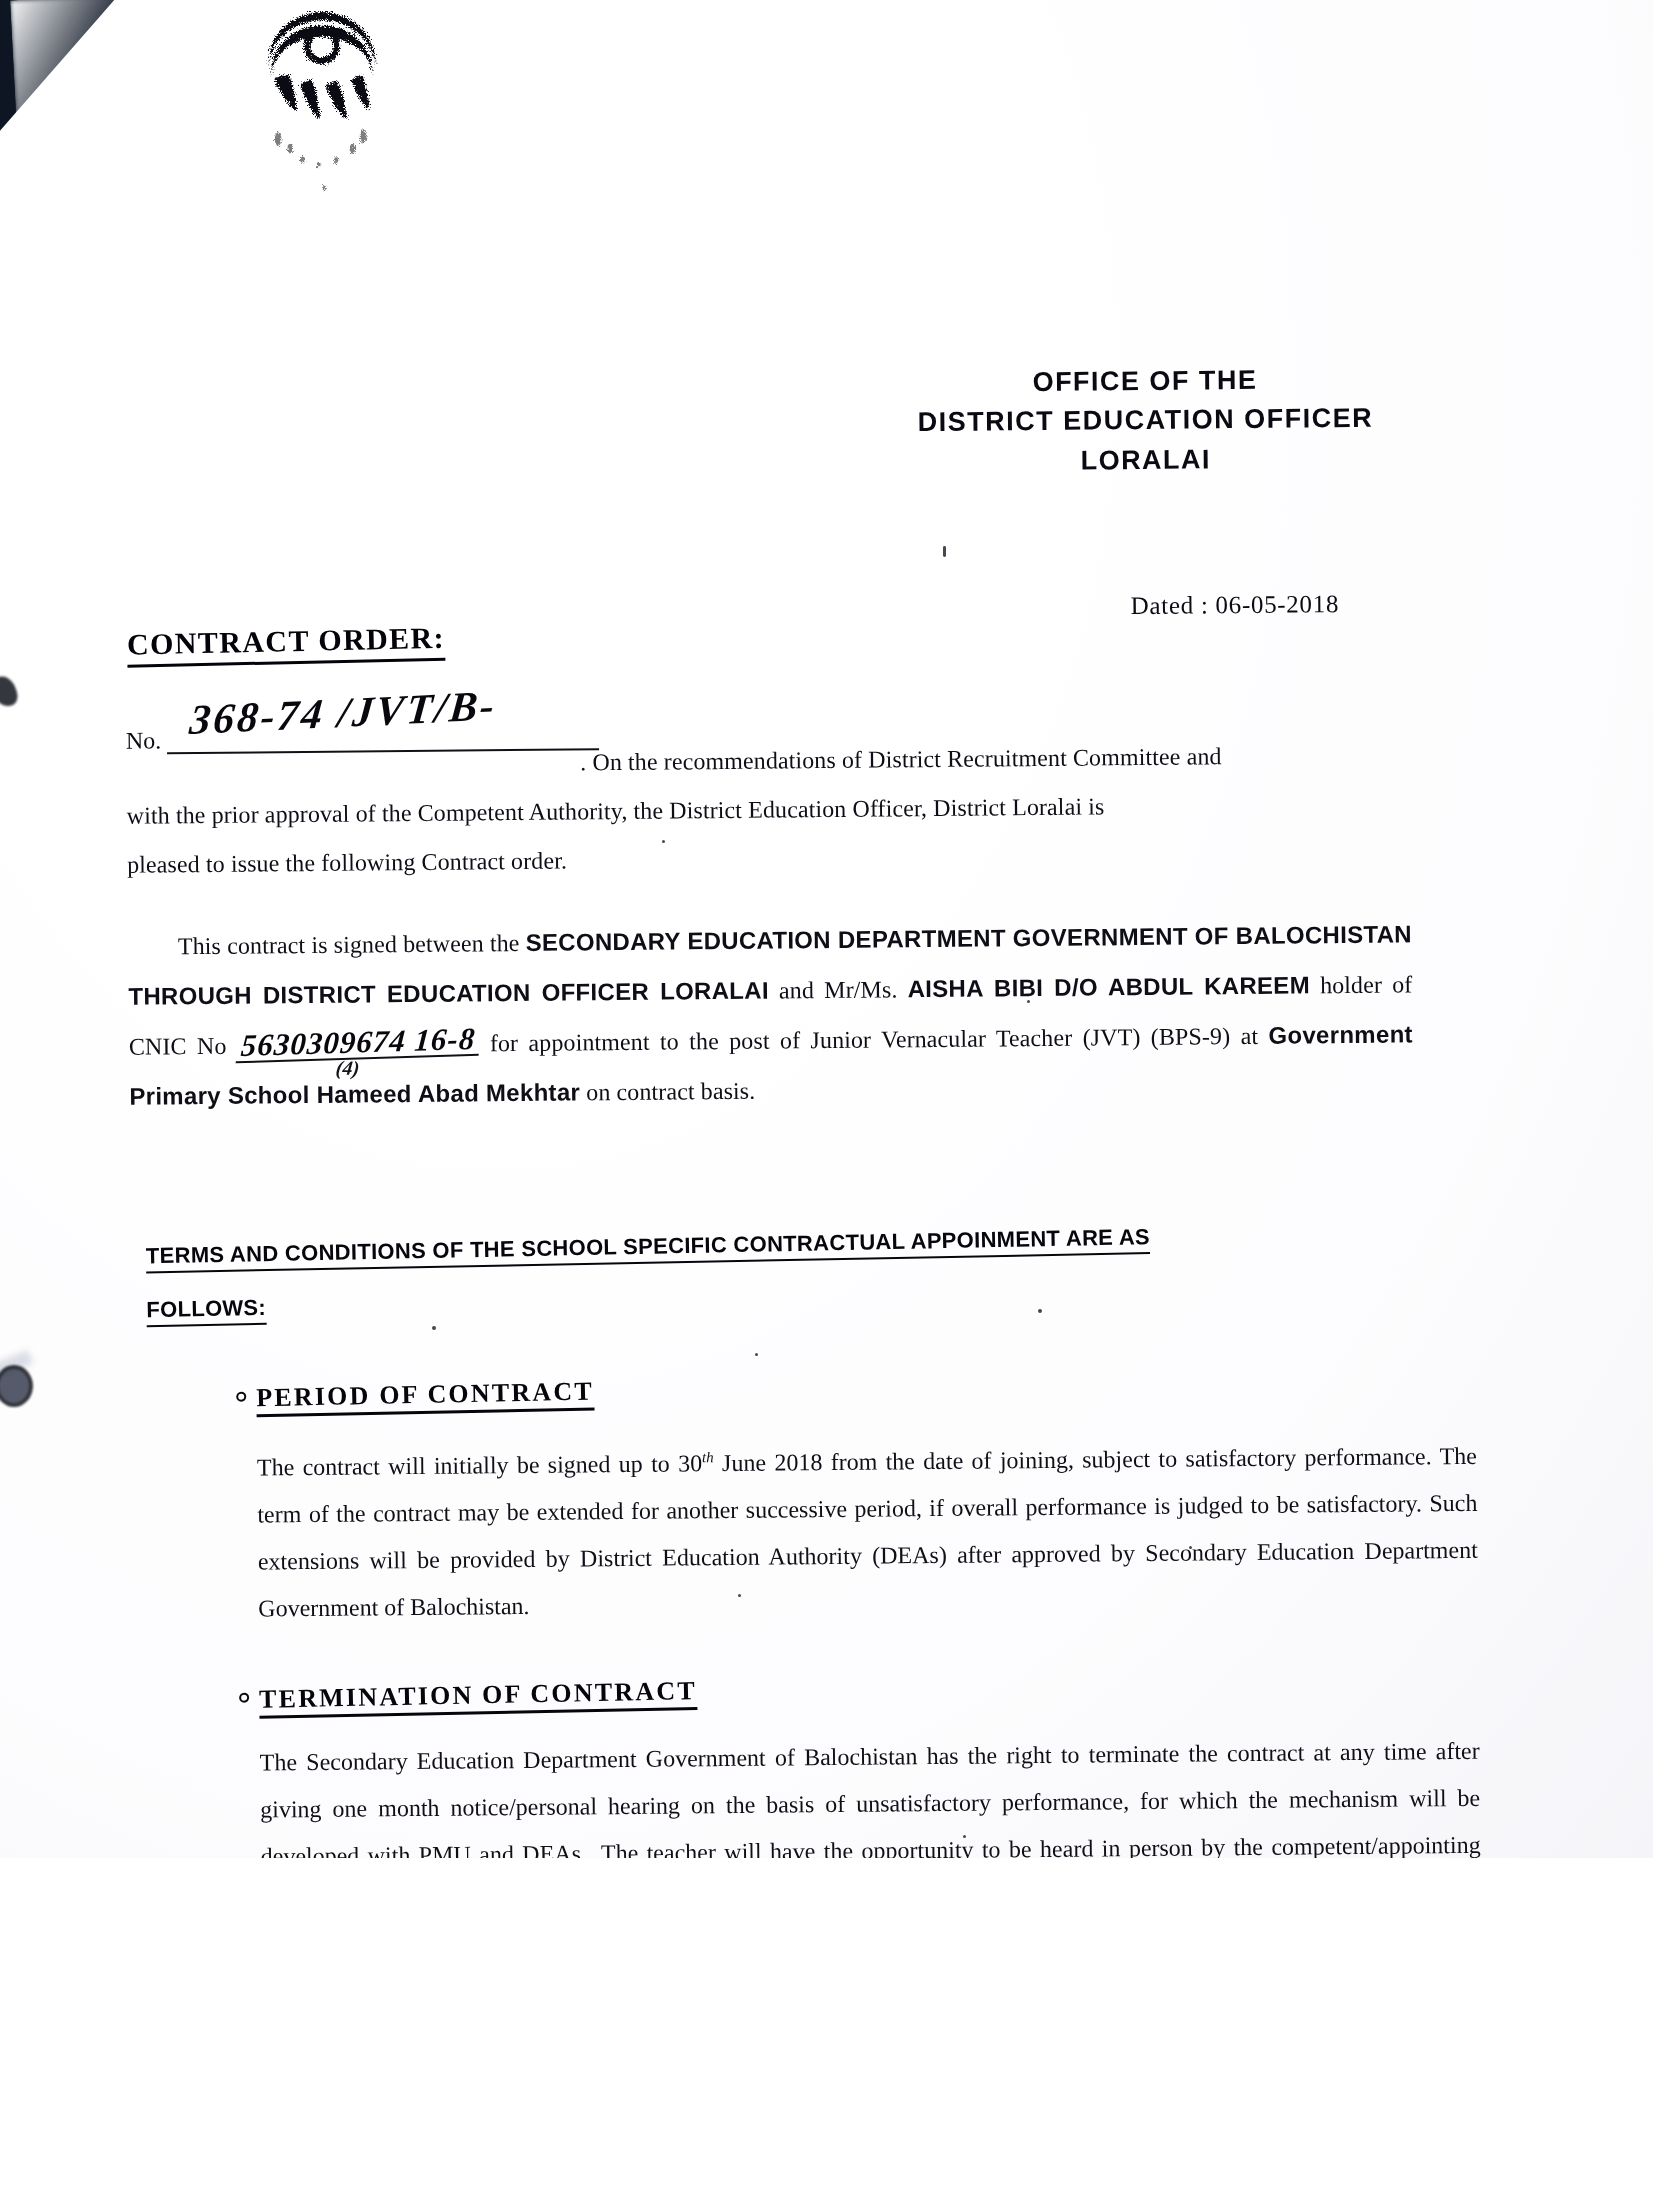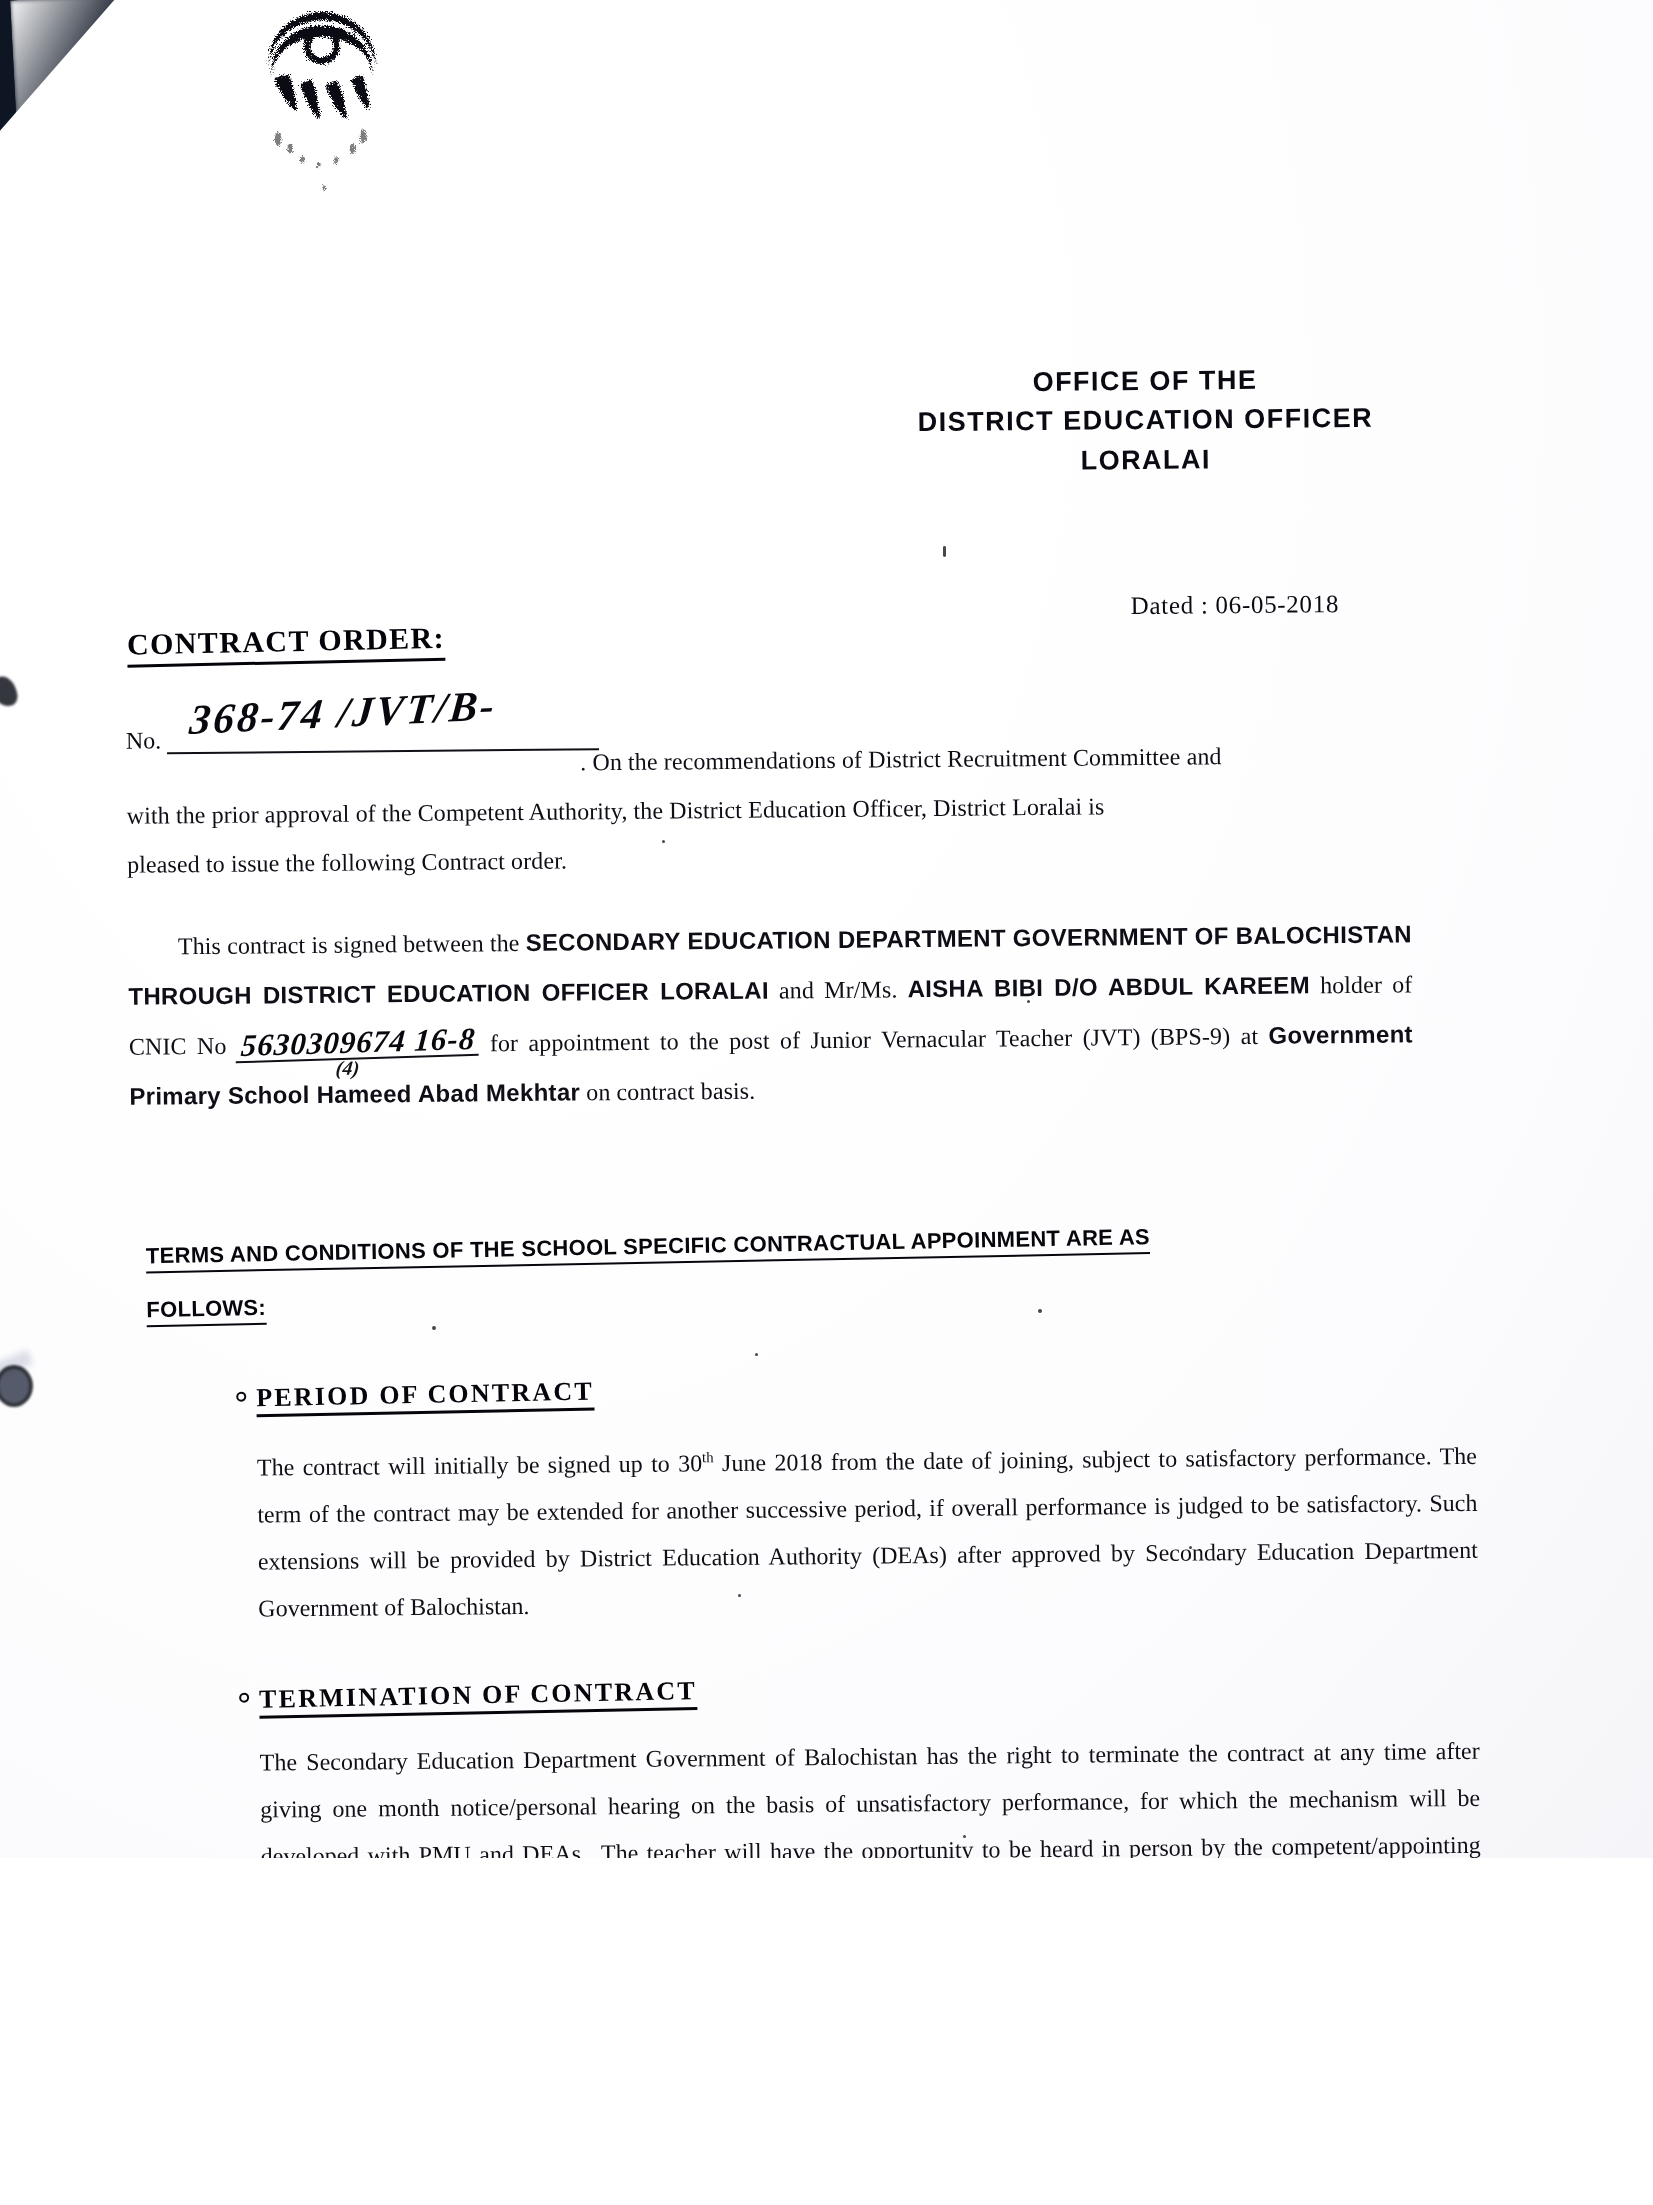--- a/index.html
+++ b/index.html
@@ -278,21 +278,21 @@
     line-height: 47px;
     color: #111119;
     text-align: justify;
     margin-top: 23px;
   }
   .section-body.justified-tight { text-align: justify; }
 
   #section-period      { left: 250px; top: 1376px; }
   #section-termination { left: 250px; top: 1677px; }
 
-  sup { font-size: 0.62em; vertical-align: super; }
+  sup { font-size: 0.62em; vertical-align: super; font-style: italic; }
 
   
   .speck {
     position: absolute;
     background: #1a1a24;
     border-radius: 50%;
     opacity: .8;
   }
 </style>
 </head>

